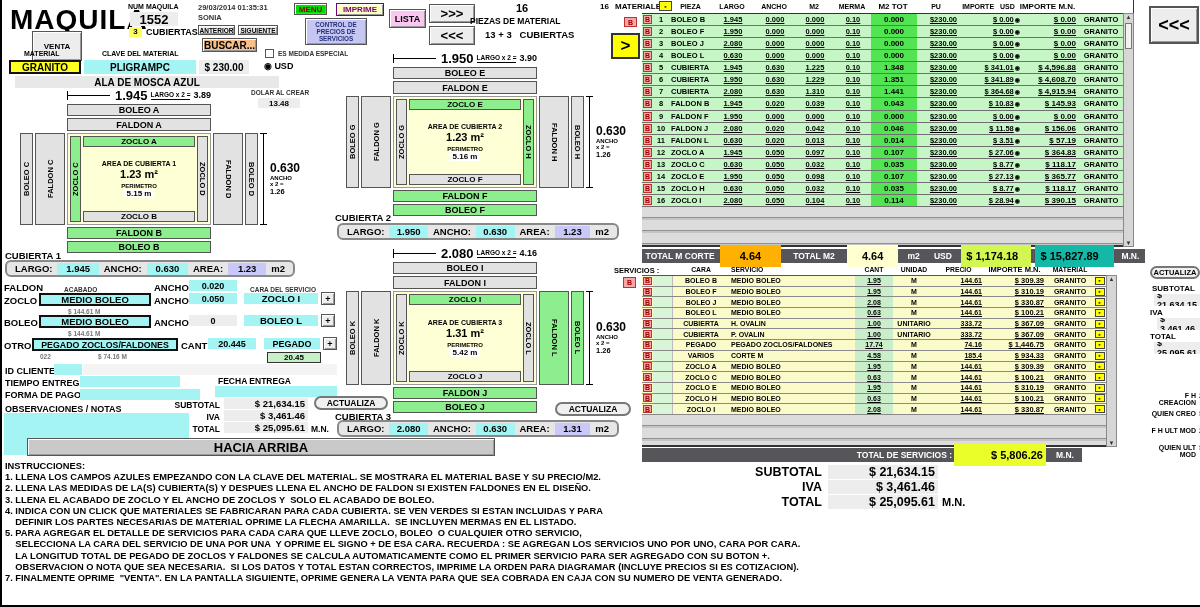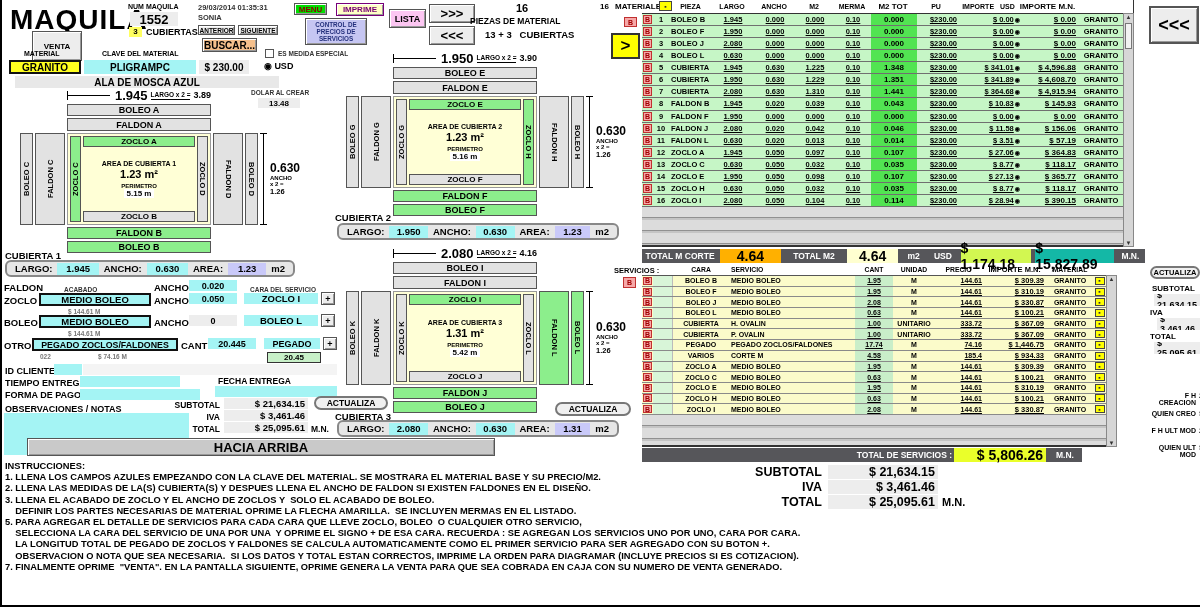--- a/index.html
+++ b/index.html
@@ -79,21 +79,21 @@
   .und { text-decoration:underline; }
   .rdot { font-size:6px; margin-left:1px; }
   .filler { background:repeating-linear-gradient(to bottom,#dcdcdc 0 10px,#909090 10px 11px,#c4c4c4 11px 13px); border-bottom:2px solid #333; }
   .vscroll { position:absolute; width:11px; background:#d6d6d6; border:1px solid #888;
              display:flex; flex-direction:column; justify-content:space-between; align-items:center; font-size:6px; color:#333; }
   .thumb { width:7px; height:26px; background:#f2f2f2; border:1px solid #777; }
 
   
   .darkbar { background:#56565a; display:flex; align-items:center; color:#fff; font-weight:700; font-size:8.5px; }
   .seg { display:flex; align-items:center; justify-content:center; height:100%; }
-  .segbox { height:14px; margin:0 2px; display:flex; align-items:center; justify-content:center; color:#000; font-weight:700; font-size:14px; }
+  .segbox { height:22px; margin:0 2px; display:flex; align-items:center; justify-content:center; color:#000; font-weight:700; font-size:11px; }
 
   
   #srv-panel { left:640px; top:263px; width:475px; height:184px; }
   .shead { display:flex; height:12px; align-items:center; font-size:6.8px; font-weight:700; }
   .srows { display:flex; flex-direction:column; height:140px; border-top:1px solid #555; }
   .srow { flex:1; display:flex; background:#fbfbca; border-bottom:1px solid #8a8a8a; font-size:7px; font-weight:700; }
   .sc { display:flex; align-items:center; overflow:hidden; white-space:nowrap; }
   .s-b{width:11px;} .s-pad{width:20px; background:#d8f5d8; border-right:1px solid #bbb;}
   .s-cara{width:56px; justify-content:center;} .s-srv{flex:1; padding-left:2px;}
   .s-cant{width:38px; background:#c9eec9; justify-content:center;}
@@ -986,20 +986,21 @@
   <div class="abs rp-val" style="left:1197px;top:426px">29</div>
   <div class="abs rp-label" style="left:1146px;top:444px;width:48px">QUIEN ULT MOD</div>
   <div class="abs rp-val" style="left:1197px;top:443px">SO</div>
 
   <div class="abs" style="left:3px;top:461px;width:1150px">
 
   <div class="iline">INSTRUCCIONES:</div>
       <div class="iline">1. LLENA LOS CAMPOS AZULES EMPEZANDO CON LA CLAVE DEL MATERIAL. SE MOSTRARA EL MATERIAL BASE Y SU PRECIO/M2.</div>
       <div class="iline">2. LLENA LAS MEDIDAS DE LA(S) CUBIERTA(S) Y DESPUES LLENA EL ANCHO DE FALDON SI EXISTEN FALDONES EN EL DISEÑO.</div>
       <div class="iline">3. LLENA EL ACABADO DE ZOCLO Y EL ANCHO DE ZOCLOS Y  SOLO EL ACABADO DE BOLEO.</div>
+      <div class="iline">4. INDICA CON UN CLICK QUE MATERIALES SE FABRICARAN PARA CADA CUBIERTA. SE VEN VERDES SI ESTAN INCLUIDAS Y PARA</div>
       <div class="iline">    DEFINIR LOS PARTES NECESARIAS DE MATERIAL OPRIME LA FLECHA AMARILLA.  SE INCLUYEN MERMAS EN EL LISTADO.</div>
       <div class="iline">5. PARA AGREGAR EL DETALLE DE SERVICIOS PARA CADA CARA QUE LLEVE ZOCLO, BOLEO  O CUALQUIER OTRO SERVICIO,</div>
       <div class="iline">    SELECCIONA LA CARA DEL SERVICIO DE UNA POR UNA  Y OPRIME EL SIGNO + DE ESA CARA. RECUERDA : SE AGREGAN LOS SERVICIOS UNO POR UNO, CARA POR CARA.</div>
       <div class="iline">    LA LONGITUD TOTAL DE PEGADO DE ZOCLOS Y FALDONES SE CALCULA AUTOMATICAMENTE COMO EL PRIMER SERVICIO PARA SER AGREGADO CON SU BOTON +.</div>
       <div class="iline">    OBSERVACION O NOTA QUE SEA NECESARIA.  SI LOS DATOS Y TOTAL ESTAN CORRECTOS, IMPRIME LA ORDEN PARA DIAGRAMAR (INCLUYE PRECIOS SI ES COTIZACION).</div>
       <div class="iline">7. FINALMENTE OPRIME  "VENTA". EN LA PANTALLA SIGUIENTE, OPRIME GENERA LA VENTA PARA QUE SEA COBRADA EN CAJA CON SU NUMERO DE VENTA GENERADO.</div>
     </div>
 
 </div>
 

